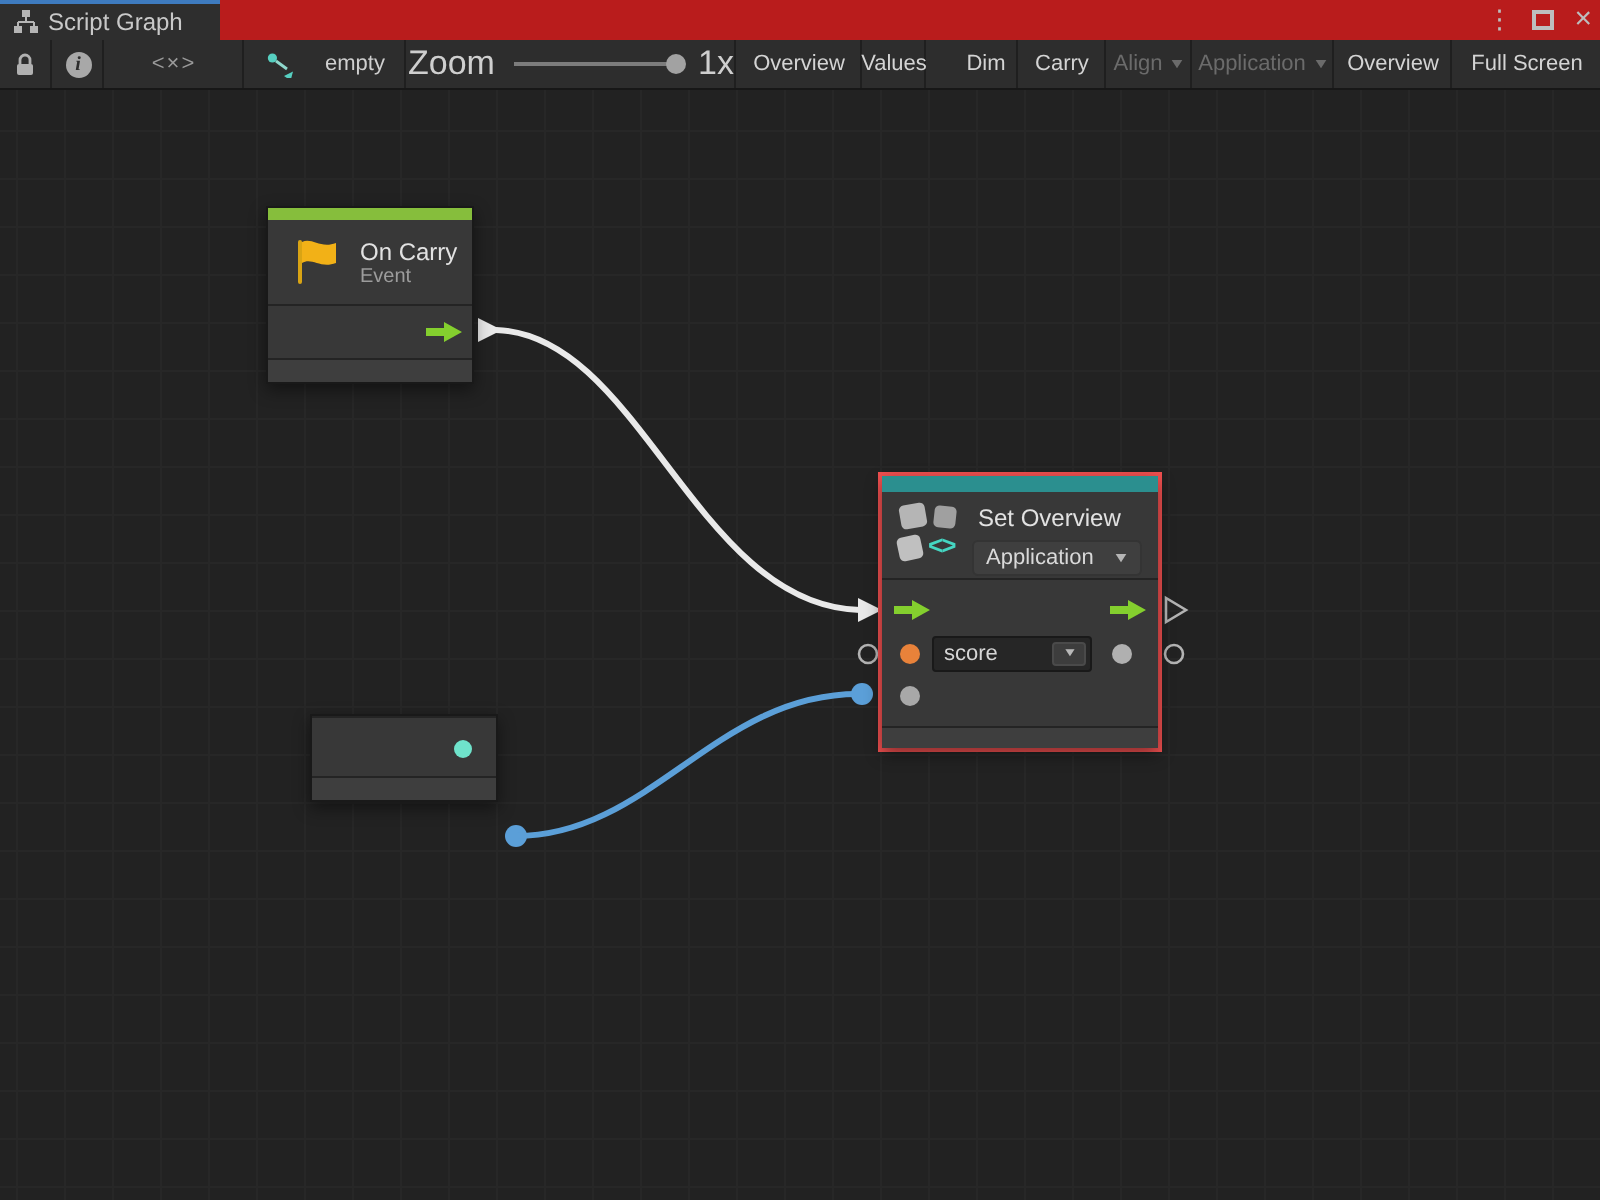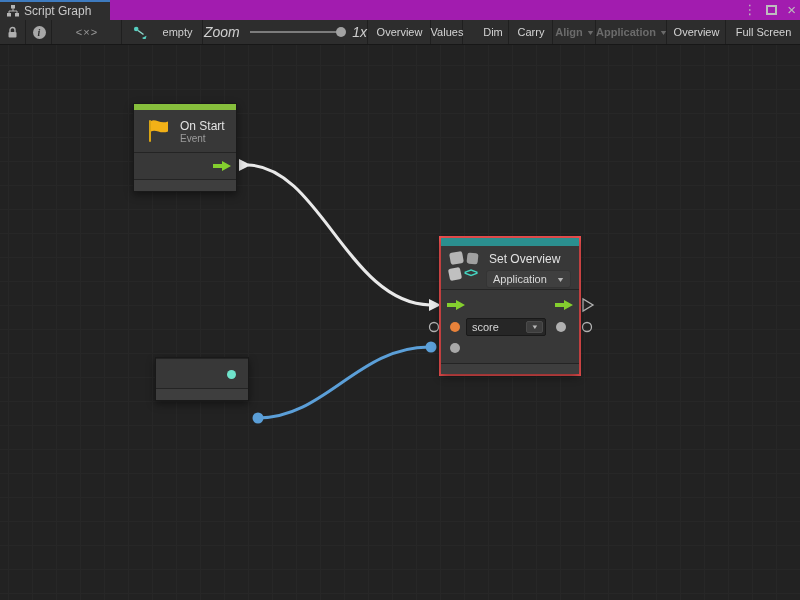--- a/index.html
+++ b/index.html
@@ -1,40 +1,40 @@
 <!DOCTYPE html>
 <html><head>
 <meta charset="utf-8">
 <style>
   * { margin:0; padding:0; box-sizing:border-box; }
   html,body { width:800px; height:600px; overflow:hidden; background:#222222;
     font-family:"Liberation Sans", sans-serif; -webkit-font-smoothing:antialiased; }
 
   
-  .titlebar { position:absolute; left:0; top:0; width:800px; height:20px; background:#a21caf; }
+  .titlebar { position:absolute; left:0; top:0; width:800px; height:20px; background:#b91c1c; }
   .tab { position:absolute; left:0; top:0; width:110px; height:20px; background:#2e2e2e;
          border-top:2px solid #3e7bbf; display:flex; align-items:center; gap:5px; padding-left:7px; }
   .tab-label { color:#c9c9c9; font-size:12px; }
   .win-controls { position:absolute; right:4px; top:0; height:20px; display:flex; align-items:center; gap:10px; }
   .win-menu { color:#bdbdbd; font-size:13px; line-height:20px; }
   .win-max { width:11px; height:10px; border:2px solid #bdbdbd; }
   .win-close { color:#bdbdbd; font-size:15px; line-height:18px; }
 
   
   .toolbar { position:absolute; left:0; top:20px; width:800px; height:25px; background:#2d2d2d;
              border-bottom:1px solid #171717; }
   .seg { position:absolute; top:0; height:24px; display:flex; align-items:center; justify-content:center;
          border-right:1px solid #1f1f1f; }
   .tb-btn { position:absolute; top:0; height:24px; display:flex; align-items:center; justify-content:center;
             gap:4px; border-right:1px solid #1f1f1f; color:#d4d4d4; font-size:11px; white-space:nowrap; }
-  .tb-btn.disabled { color:#6b6b6b;font-weight:bold; }
+  .tb-btn.disabled { color:#6b6b6b; }
   .caret { font-size:7px; transform:scaleX(1.3); }
   .code-glyph { color:#9a9a9a; font-size:11px; letter-spacing:1px; }
   .empty-label { color:#cfcfcf; font-size:11px; margin-left:15px; }
-  .zoom-label, .zoom-value { color:#cfcfcf; font-size:14px;font-style:italic; }
+  .zoom-label, .zoom-value { color:#cfcfcf; font-size:17px; }
   .zoom-track { position:relative; width:98px; height:2px; background:#7c7c7c; margin:0 8px 0 10px; }
   .zoom-handle { position:absolute; right:-2px; top:-4px; width:10px; height:10px; border-radius:50%; background:#a2a2a2; }
   .info-circle { width:13px; height:13px; border-radius:50%; background:#a8a8a8; color:#2d2d2d;
                  font-size:10px; font-weight:bold; font-family:"Liberation Serif", serif;
                  display:flex; align-items:center; justify-content:center; font-style:italic; }
 
   
   .canvas { position:absolute; left:0; top:45px; width:800px; height:555px; background-color:#222222;
     background-image:
       linear-gradient(to right, #272727 1px, transparent 1px),
@@ -192,21 +192,21 @@
 </svg>
 
 <div class="node onstart">
   <div class="bar"></div>
   <div class="header">
     <svg width="26" height="26" viewBox="0 0 26 26">
       <rect x="3" y="2" width="2" height="22" rx="1" fill="#d9a414"></rect>
       <path d="M5 3 C10 0.5 14 6.5 22 3.5 L22 13.5 C14 16.5 10 10.5 5 13.5 Z" fill="#f2b117"></path>
     </svg>
     <div>
-      <div class="node-title">On Start</div>
+      <div class="node-title">On Carry</div>
       <div class="node-sub">Event</div>
     </div>
   </div>
   <div class="sep"></div>
   <div class="body">
     <svg class="port-arrow" style="right:5px;top:7px;" viewBox="0 0 18 12">
       <polygon points="0,4 9,4 9,1 18,6 9,11 9,8 0,8" fill="#84cf2e"></polygon>
     </svg>
   </div>
   <div class="sep"></div>

